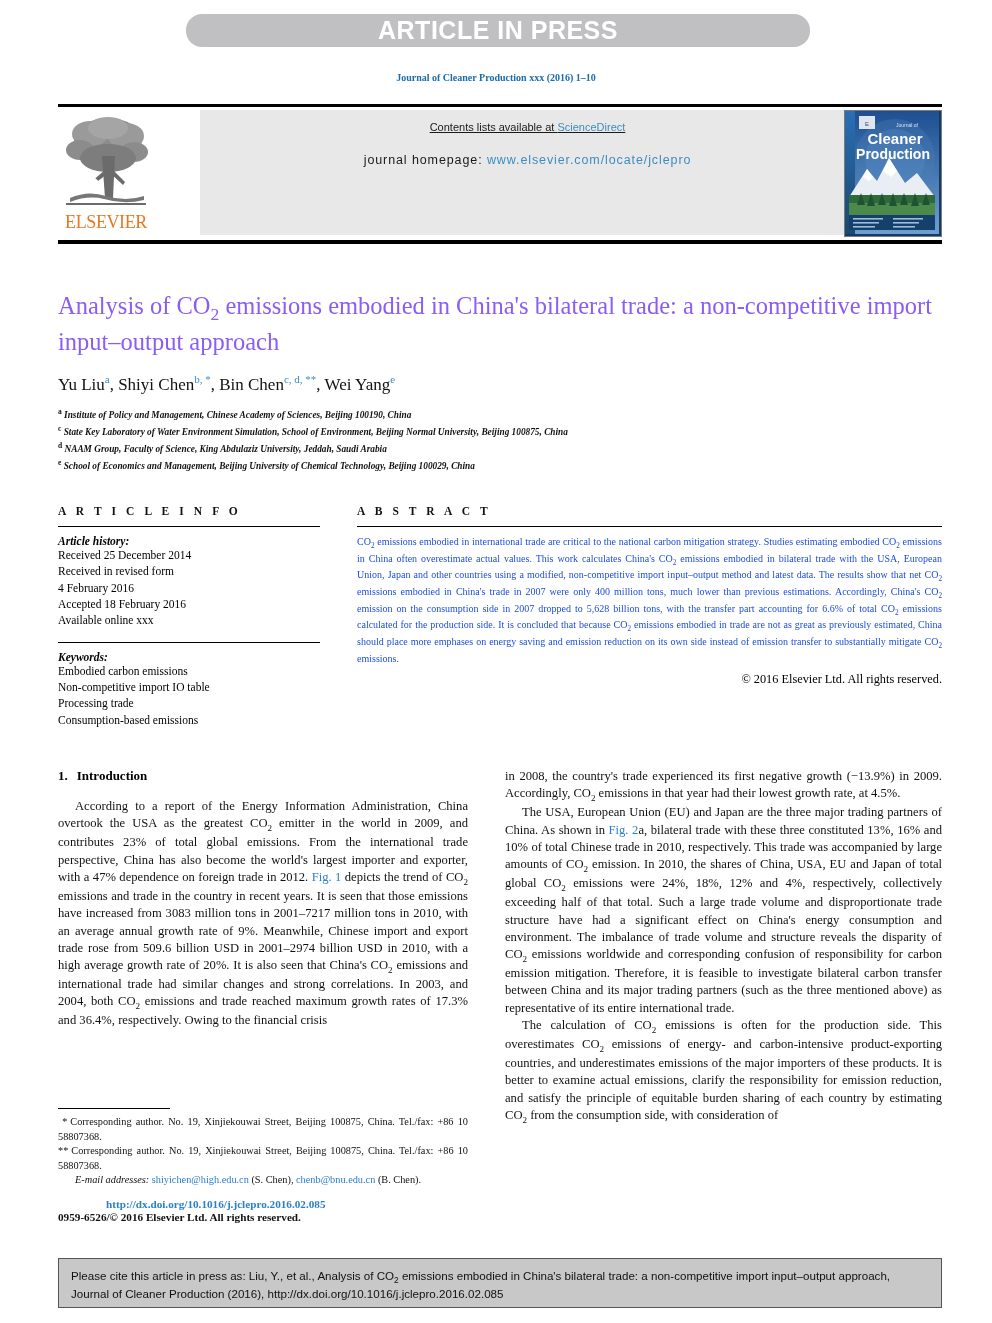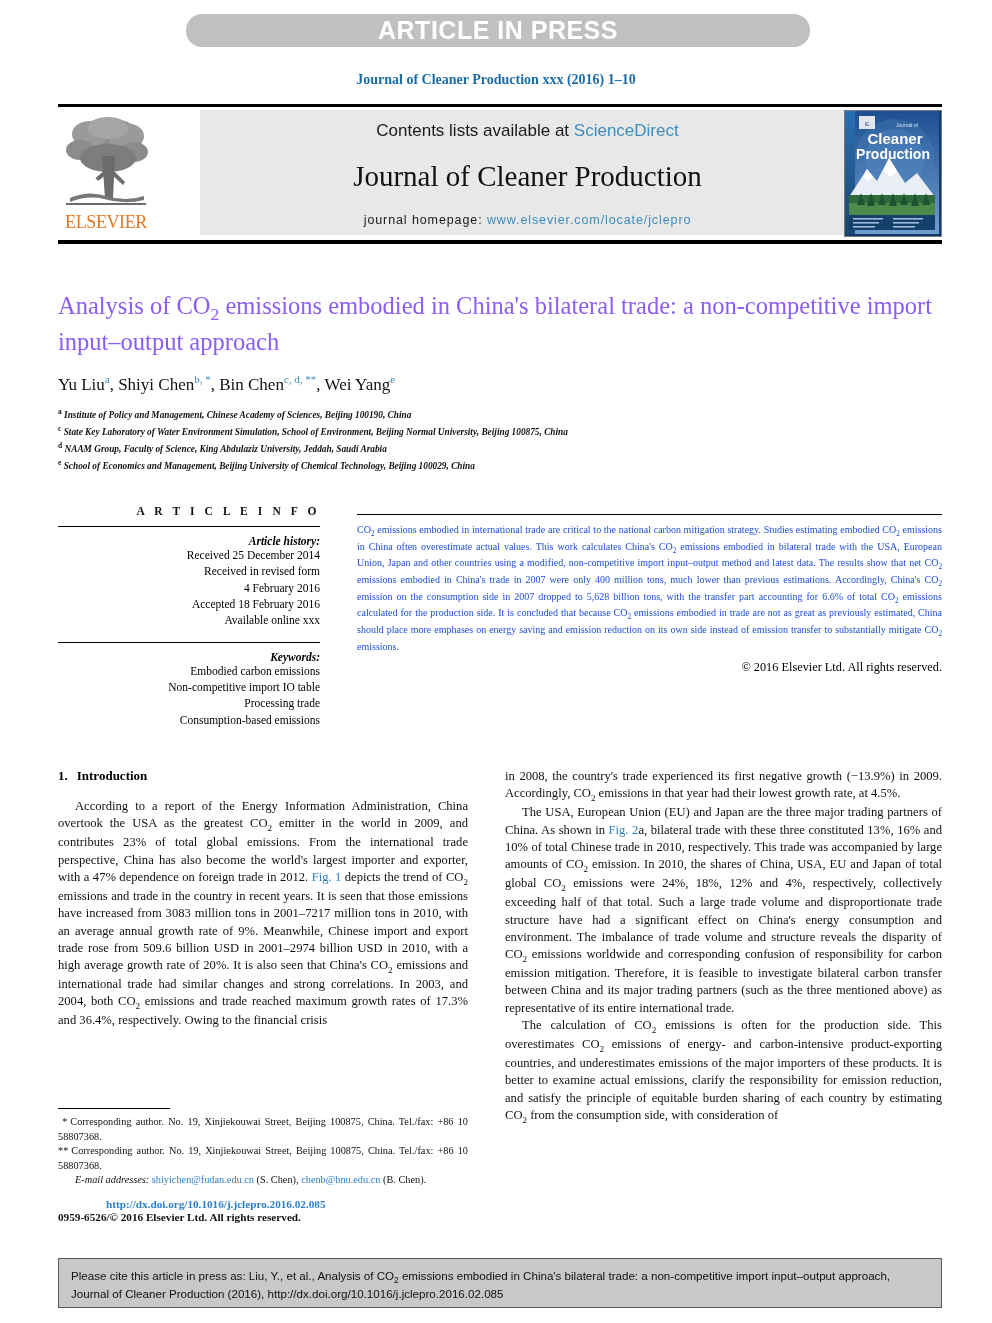--- a/index.html
+++ b/index.html
@@ -39,21 +39,21 @@
 
   
   .journal-line {
     position: absolute;
     left: 0;
     top: 72px;
     width: 992px;
     text-align: center;
     font-family: "Liberation Serif", serif;
     font-weight: bold;
-    font-size: 14px;
+    font-size: 10px;
     color: #1b6ca8;
   }
 
   .rule-top {
     position: absolute;
     left: 58px;
     top: 104px;
     width: 884px;
     height: 3px;
     background: #000;
@@ -90,22 +90,23 @@
     left: 142px;
     top: 0px;
     width: 655px;
     height: 125px;
     background: #e8e8e8;
     text-align: center;
   }
   .contents-line {
     margin-top: 11px;
     font-family: "Liberation Sans", sans-serif;
-    font-size: 17px;
+    font-size: 11px;
     color: #1a1a1a;
+    text-decoration: underline;
   }
   .sd-link { color: #3c8dbc; }
   .journal-title-big {
     margin-top: 19px;
     font-family: "Liberation Serif", serif;
     font-size: 29px;
     color: #111;
   }
   .homepage-line {
     margin-top: 20px;
@@ -160,21 +161,21 @@
     font-family: "Liberation Serif", serif;
     font-style: italic;
     font-weight: bold;
     font-size: 9.3px;
     line-height: 1.58;
     color: #111;
   }
   .aff-sup { font-style: normal; vertical-align: super; font-size: 7.5px; }
 
   
-  .info-col { position: absolute; left: 58px; top: 505px; width: 262px; text-align: right; }
+  .info-col { position: absolute; left: 58px; top: 505px; width: 262px; }
   .abs-col  { position: absolute; left: 357px; top: 505px; width: 585px; }
 
   .sec-head {
     font-family: "Liberation Serif", serif;
     font-weight: bold;
     font-size: 11.5px;
     letter-spacing: 3.6px;
     color: #111;
   }
   .hr-thin {
@@ -325,21 +326,20 @@
         <rect x="8" y="93" width="80" height="2" fill="#6b6b6b"></rect>
       </g>
     </svg>
     <div class="elsevier-word">ELSEVIER</div>
   </div>
 
   <div class="contents-box">
     <div class="contents-line">
       <span>Contents lists available at </span><span class="sd-link">ScienceDirect</span>
     </div>
-    <div class="journal-title-big">Journal of Cleaner Production</div>
     <div class="homepage-line">
       <span>journal homepage: </span><span class="homepage-url">www.elsevier.com/locate/jclepro</span>
     </div>
   </div>
 
   <div class="cover-thumb">
     <svg width="94" height="123" viewBox="0 0 94 123">
       <defs>
         <linearGradient id="sky" x1="0" y1="0" x2="0" y2="1">
           <stop offset="0%" stop-color="#1d4f92"></stop>
@@ -419,20 +419,21 @@
   <div class="info-item">Available online xxx</div>
   <div class="hr-thin2"></div>
   <div class="info-sub">Keywords:</div>
   <div class="info-item">Embodied carbon emissions</div>
   <div class="info-item">Non-competitive import IO table</div>
   <div class="info-item">Processing trade</div>
   <div class="info-item">Consumption-based emissions</div>
 </div>
 
 <div class="abs-col">
+  <div class="sec-head">A B S T R A C T</div>
   <div class="hr-thin"></div>
   <div class="abstract-body">
     <span>CO</span><sub>2</sub><span> emissions embodied in international trade are critical to the national carbon mitigation strategy. Studies estimating embodied CO</span><sub>2</sub><span> emissions in China often overestimate actual values. This work calculates China's CO</span><sub>2</sub><span> emissions embodied in bilateral trade with the USA, European Union, Japan and other countries using a modified, non-competitive import input–output method and latest data. The results show that net CO</span><sub>2</sub><span> emissions embodied in China's trade in 2007 were only 400 million tons, much lower than previous estimations. Accordingly, China's CO</span><sub>2</sub><span> emission on the consumption side in 2007 dropped to 5,628 billion tons, with the transfer part accounting for 6.6% of total CO</span><sub>2</sub><span> emissions calculated for the production side. It is concluded that because CO</span><sub>2</sub><span> emissions embodied in trade are not as great as previously estimated, China should place more emphases on energy saving and emission reduction on its own side instead of emission transfer to substantially mitigate CO</span><sub>2</sub><span> emissions.</span>
   </div>
   <div class="copyright-line">© 2016 Elsevier Ltd. All rights reserved.</div>
 </div>
 
 <div class="col-left">
   <div class="body-head">
     <span class="num">1.</span><span>Introduction</span>
@@ -457,21 +458,21 @@
 <div class="footnotes">
   <div class="fn-rule"></div>
   <div class="fn-text">
     &nbsp;<span class="fn-star">*</span><span>Corresponding author. No. 19, Xinjiekouwai Street, Beijing 100875, China. Tel./fax: +86 10 58807368.</span>
   </div>
   <div class="fn-text">
     <span class="fn-star">**</span><span>Corresponding author. No. 19, Xinjiekouwai Street, Beijing 100875, China. Tel./fax: +86 10 58807368.</span>
   </div>
   <div class="fn-text" style="text-indent:17px">
     <span class="fn-email-label">E-mail addresses:</span>
-    <span class="email-link">shiyichen@fudan.edu.cn</span>
+    <span class="email-link">shiyichen@high.edu.cn</span>
     <span>(S. Chen),</span>
     <span class="email-link">chenb@bnu.edu.cn</span>
     <span>(B. Chen).</span>
   </div>
 </div>
 
 <div class="doi-block">
   <div class="doi-link">http://dx.doi.org/10.1016/j.jclepro.2016.02.085</div>
   <div class="issn-line">0959-6526/© 2016 Elsevier Ltd. All rights reserved.</div>
 </div>

